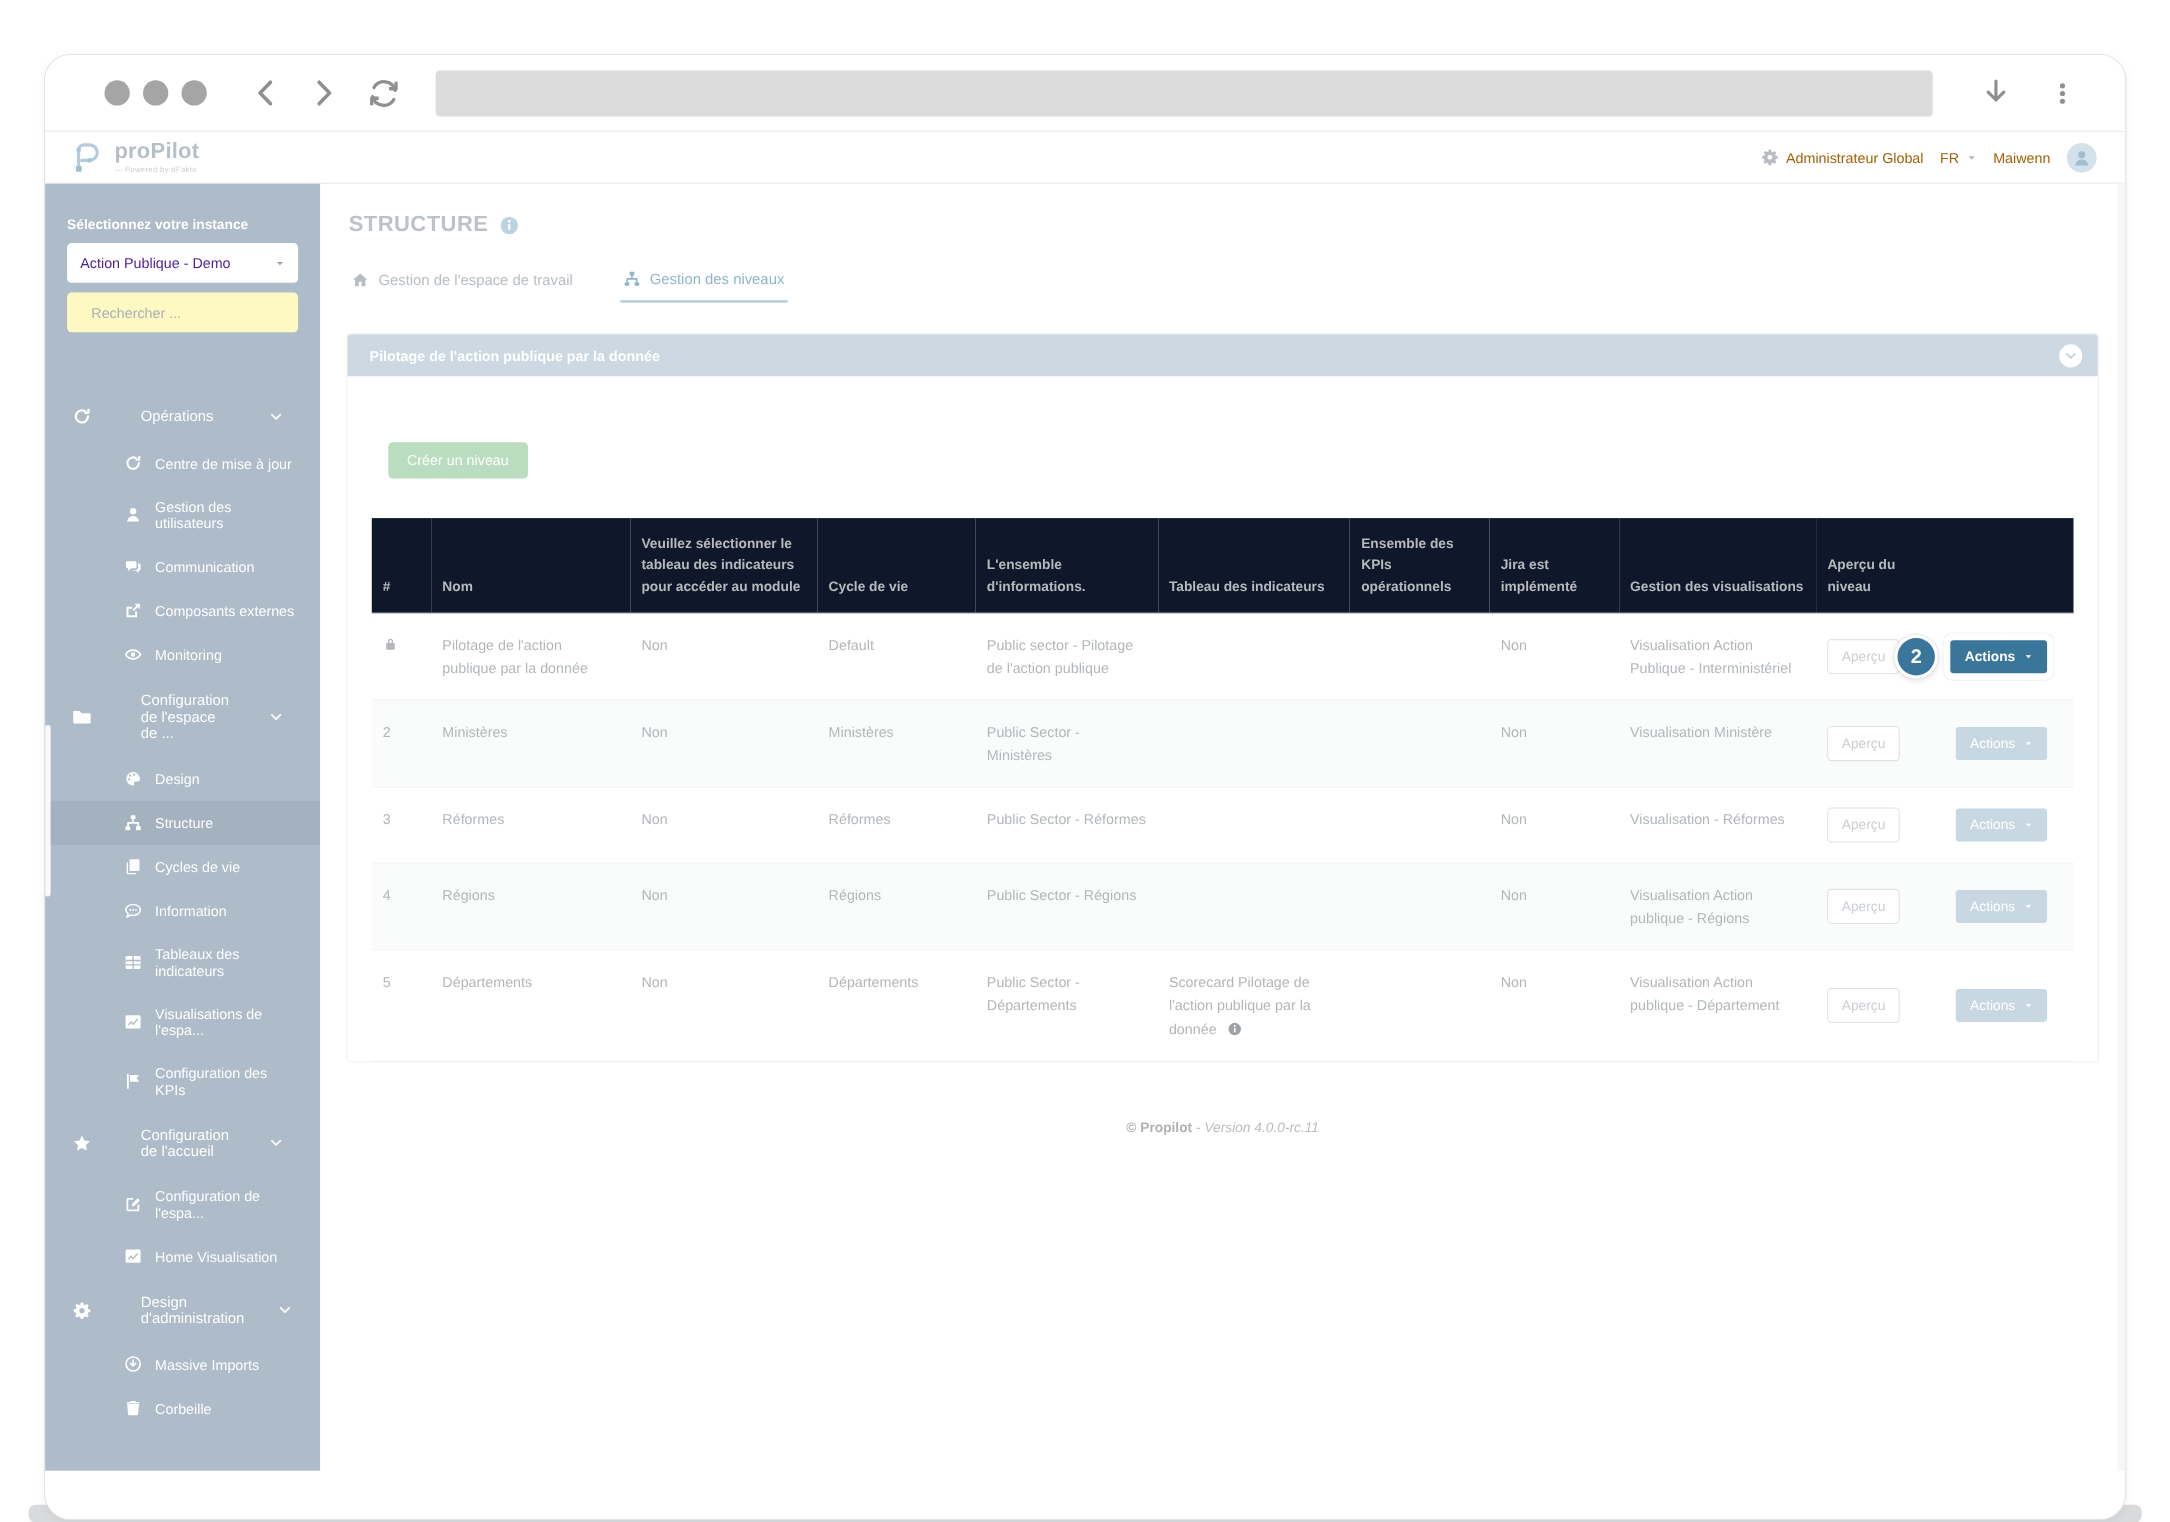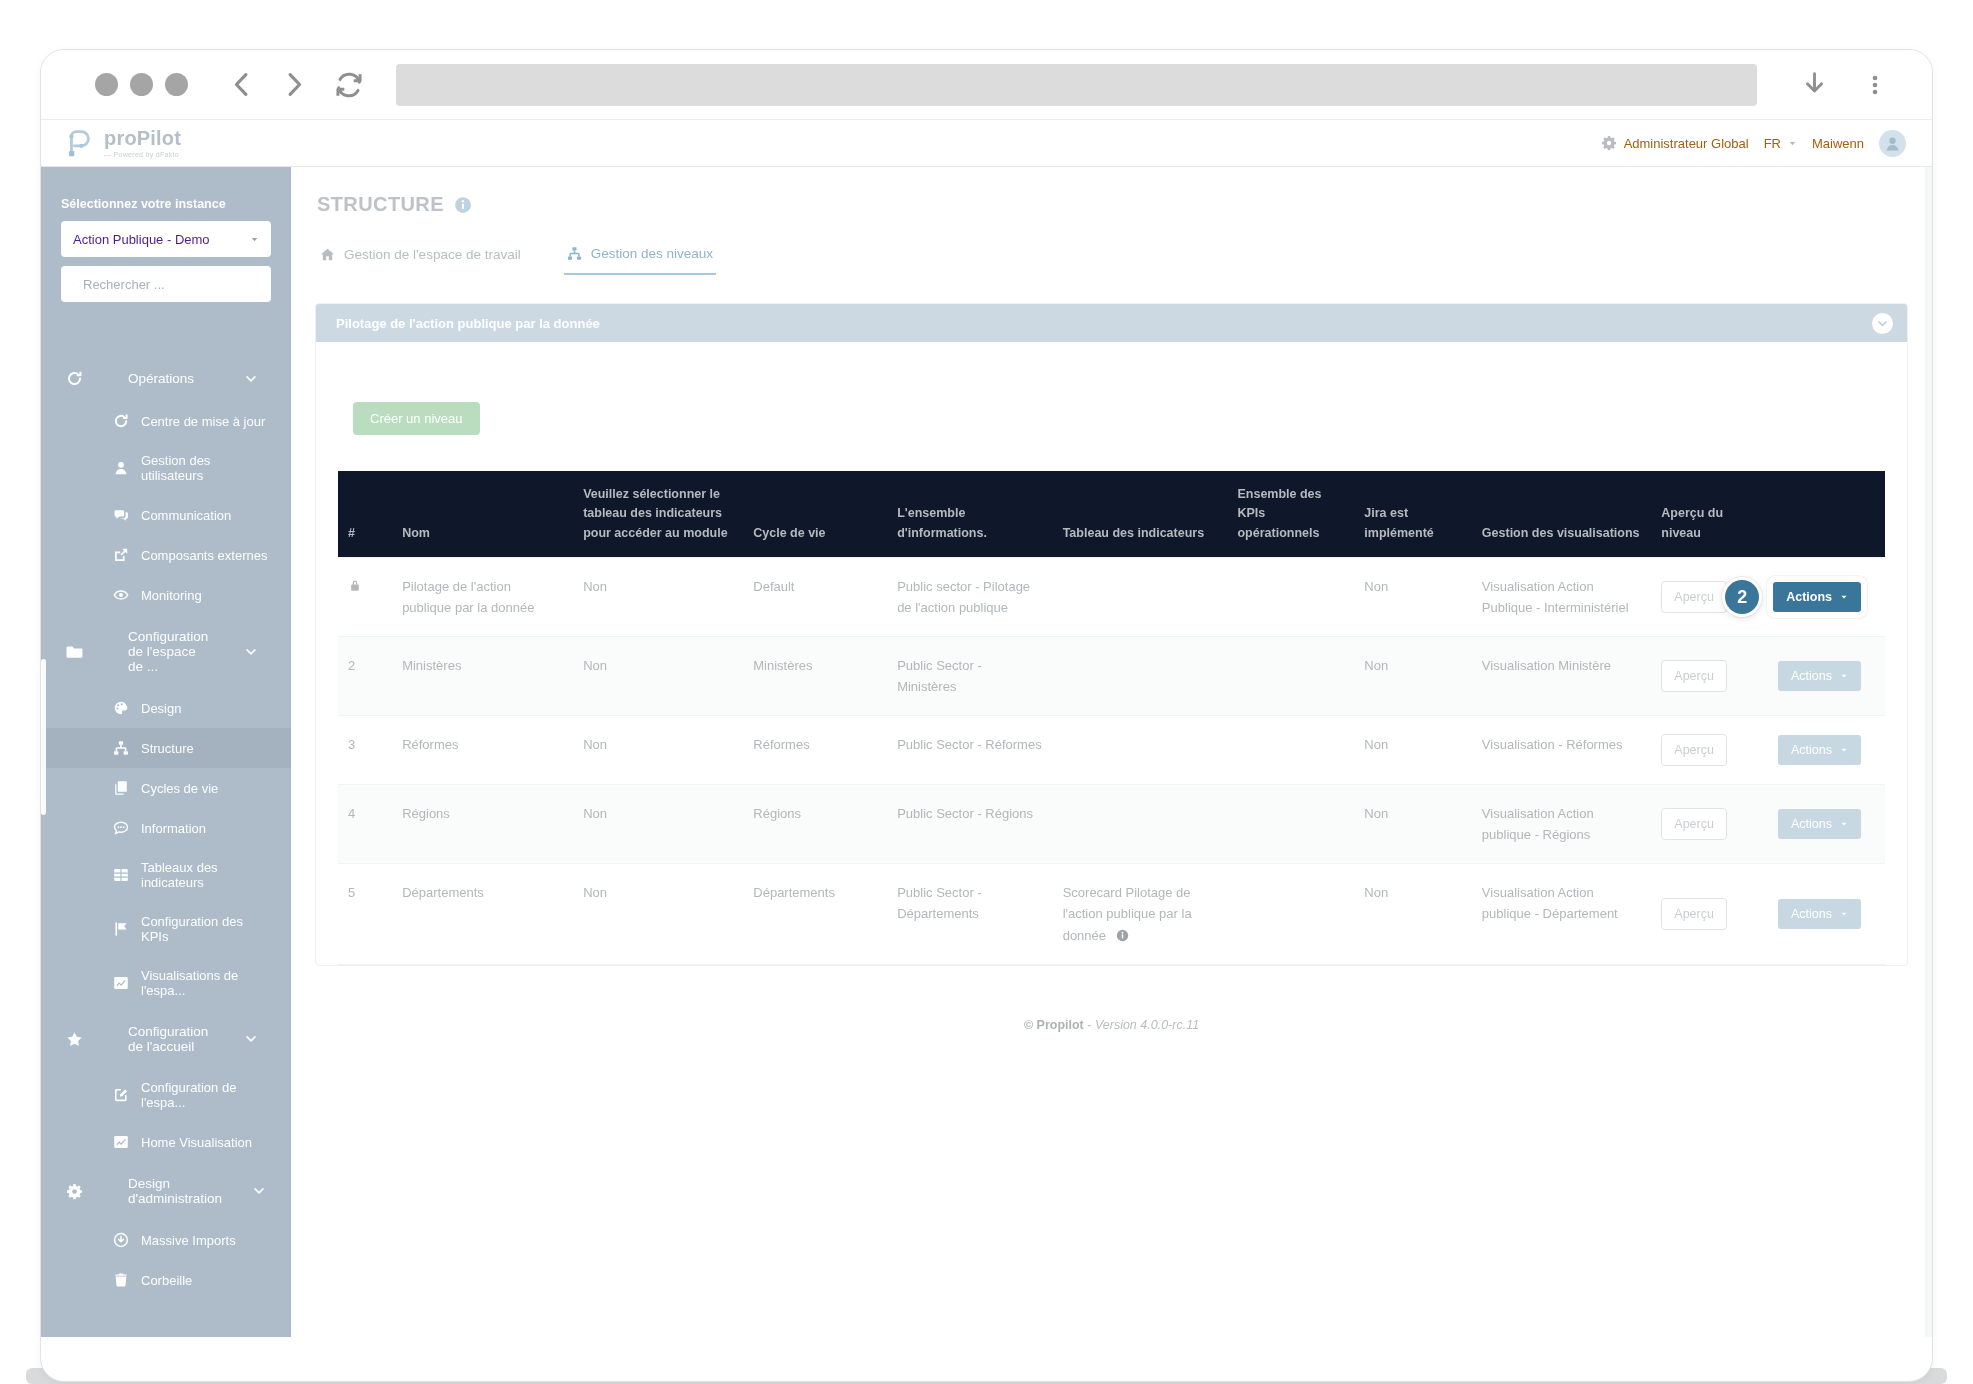--- a/index.html
+++ b/index.html
@@ -59,21 +59,21 @@
   }
   .sidebar .icon{ --hole:#aebcc9; }
   .sb-label{ font-size:12.5px; font-weight:bold; padding:0 20px; margin:14px 0 10px; }
   .sb-select{
     margin:0 20px 9px; background:#fff; border-radius:4px; height:36px;
     display:flex; align-items:center; justify-content:space-between;
     padding:0 12px; color:#4c1d95; font-size:13px;
   }
   .sb-select .icon{ width:9px; height:9px; color:#98a2aa; }
   .sb-search{
-    margin:0 20px; background:#ffffff; border-radius:4px; height:36px;
+    margin:0 20px; background:#fef9c3; border-radius:4px; height:36px;
     display:flex; align-items:center; gap:9px; padding:0 12px;
   }
   .sb-search .icon{ width:14px; height:14px; color:#a8b1b8; }
   .sb-search input{ border:none; outline:none; flex:1; font-size:13px; color:#7a858e; background:transparent; font-family:"Liberation Sans",sans-serif; }
   .sb-search input::placeholder{ color:#a8b1b8; }
   .sb-nav{ margin-top:54px; }
   .sb-section-header{ display:flex; align-items:center; padding:14px 20px 14px 25px; font-size:13.5px; cursor:pointer;gap:31px; }
   .sb-section-header > .icon{ width:17px; height:17px; margin-right:14px; flex-shrink:0; }
   .sb-section-header .chev{ margin-left:auto; width:12px; height:12px; opacity:.95; }
   .sb-item{ display:flex; align-items:center; padding:12px 18px 12px 72px; font-size:13px; cursor:pointer; }
@@ -383,34 +383,34 @@
                 <g stroke="var(--hole,#fff)" stroke-width="1.2" fill="none">
                   <path d="M1.2 6.2h13.6M1.2 10.1h13.6M8 2v12"></path>
                 </g>
               </svg>
             </span>
             <span>Tableaux des indicateurs</span>
           </div>
           <div class="sb-item">
             <span class="icon ">
               <svg viewBox="0 0 16 16" fill="currentColor">
+                <rect x="1.2" y="2" width="13.6" height="12" rx="1.2"></rect>
+                <path d="M3.4 10.4l2.7-3.2 2 2 3.6-4.2 1 .8-4.5 5.2-2-2-1.9 2.3z" fill="var(--hole,#fff)"></path>
+              </svg>
+            </span>
+            <span>Visualisations de l'espa...</span>
+          </div>
+          <div class="sb-item">
+            <span class="icon ">
+              <svg viewBox="0 0 16 16" fill="currentColor">
                 <rect x="2.4" y="1.2" width="1.7" height="13.6" rx=".8"></rect>
                 <path d="M5.2 2.2h8.4l-2.4 3.1 2.4 3.1H5.2z"></path>
               </svg>
             </span>
             <span>Configuration des KPIs</span>
-          </div>
-          <div class="sb-item">
-            <span class="icon ">
-              <svg viewBox="0 0 16 16" fill="currentColor">
-                <rect x="1.2" y="2" width="13.6" height="12" rx="1.2"></rect>
-                <path d="M3.4 10.4l2.7-3.2 2 2 3.6-4.2 1 .8-4.5 5.2-2-2-1.9 2.3z" fill="var(--hole,#fff)"></path>
-              </svg>
-            </span>
-            <span>Visualisations de l'espa...</span>
           </div>
           <div class="sb-section-header">
             <span class="icon ">
               <svg viewBox="0 0 16 16" fill="currentColor">
                 <path d="M8 1.1l2.1 4.3 4.7.7-3.4 3.3.8 4.7L8 11.9l-4.2 2.2.8-4.7L1.2 6.1l4.7-.7z"></path>
               </svg>
             </span>
             <span>Configuration de l'accueil</span>
             <span class="icon chev">
               <svg viewBox="0 0 16 16">

